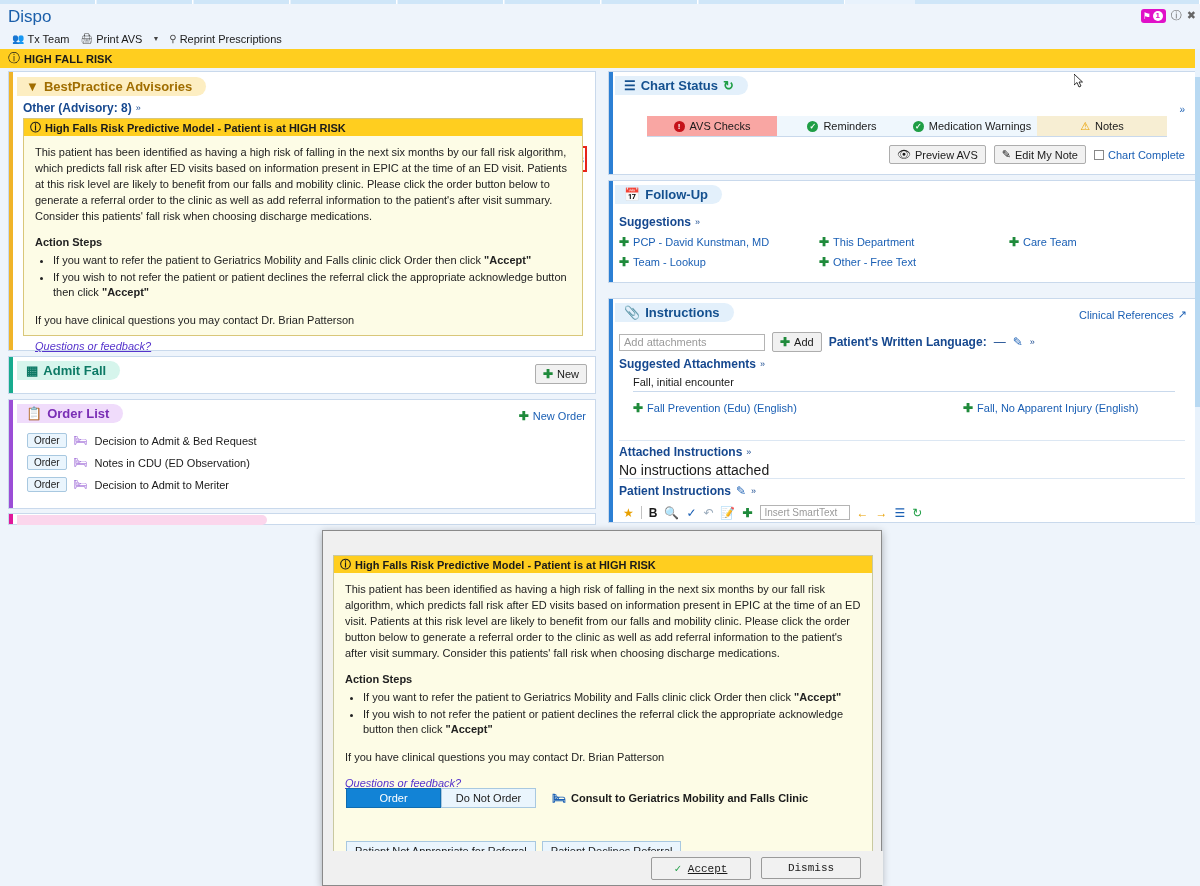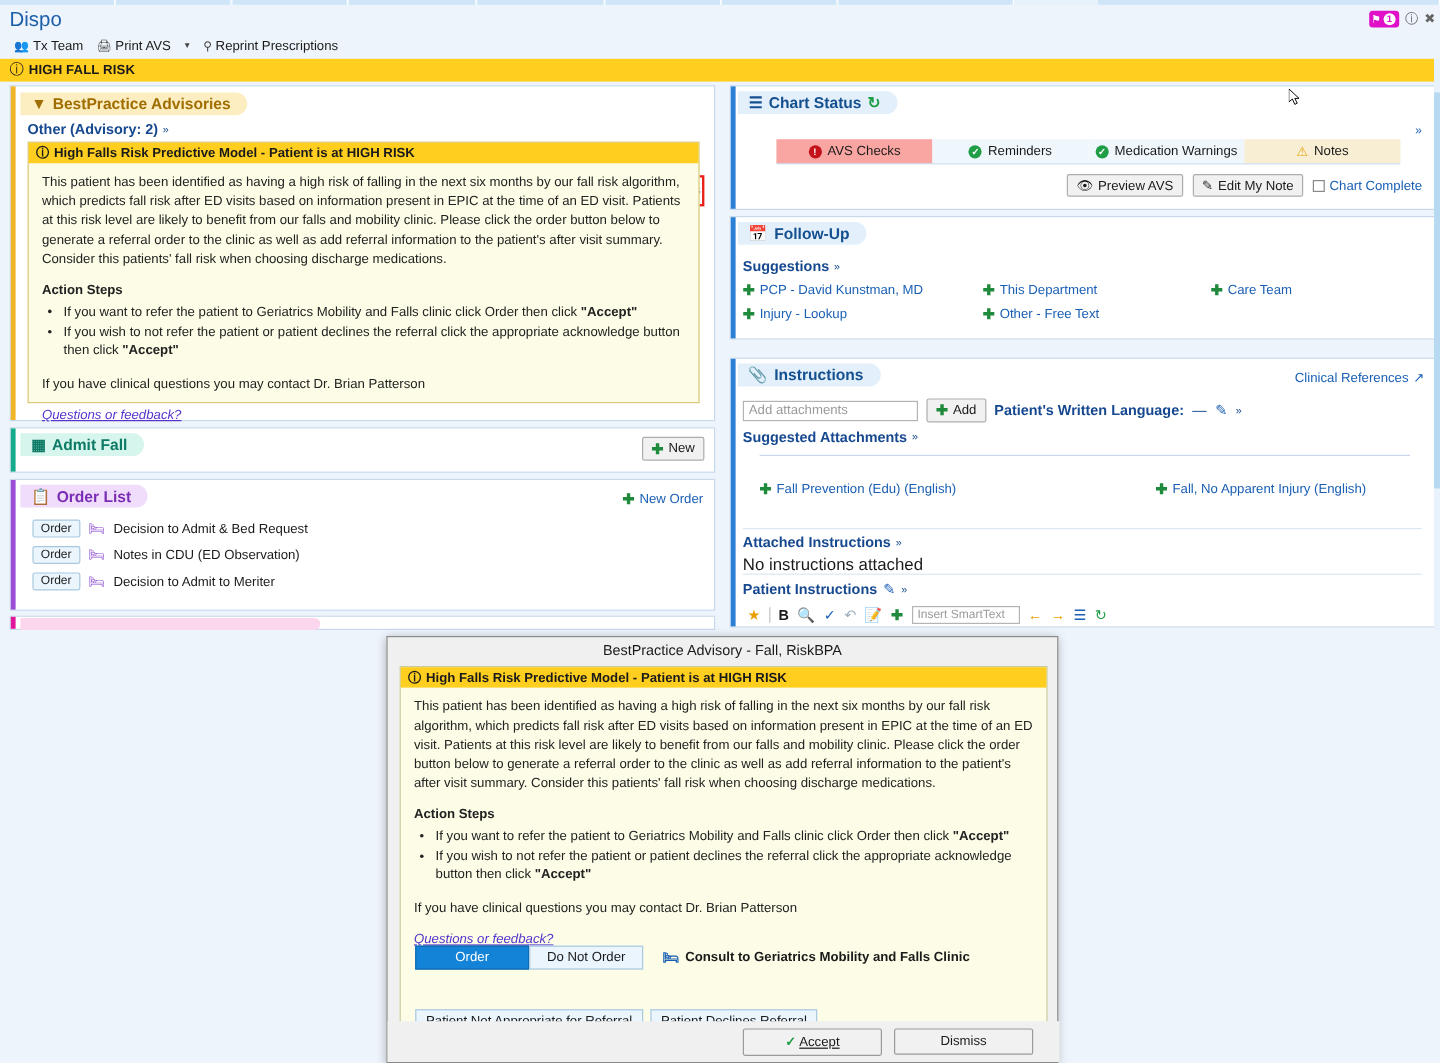--- a/index.html
+++ b/index.html
@@ -122,21 +122,21 @@
   .modal { position:absolute; left:322px; top:530px; width:560px; height:356px;
            background:#f0f0f0; border:1px solid #8a8a8a; box-shadow:0 2px 8px rgba(0,0,0,.3); }
   .modal-title { height:22px; display:flex; align-items:center; justify-content:center;
                  font-size:12px; color:#1a1a1a; }
   .modal-body { position:absolute; left:10px; top:24px; width:540px; height:298px;
                 background:#fdfce6; border:1px solid #c9c9a0; }
   .modal-foot { position:absolute; left:0; bottom:0; width:560px; height:34px;
                 background:#f0f0f0; display:flex; align-items:center;
                 justify-content:flex-end; gap:10px; padding-right:22px; }
   .dlgbtn { background:#f1f1f1; border:1px solid #9a9a9a; font-size:11px;
-            padding:4px 0; width:116px; text-align:center; cursor:pointer; border-radius:2px; }
+            padding:4px 0; width:100px; text-align:center; cursor:pointer; border-radius:2px;font-family:Liberation Mono, monospace; }
   .dlgbtn .u { text-decoration:underline; }
 
   .segbtn { font-size:11px; border:1px solid #a8c8e0; padding:3px 0; text-align:center; cursor:pointer; }
   .segbtn.sel { background:#1283d6; color:#fff; border-color:#0f6cb0; width:95px; }
   .segbtn.unsel { background:#eaf5fd; color:#1a1a1a; width:95px; }
   .ackbtn { background:#eaf5fd; border:1px solid #a8c8e0; font-size:11px;
             padding:3px 8px; cursor:pointer; }
 
   .hr-line { flex:1; height:1px; background:#b9b9a6; }
 
@@ -200,21 +200,21 @@
     <span>▼</span>
     <span>BestPractice Advisories</span>
   </div>
 
   <div class="followup-box">
     <span style="color:#1a5fb4;font-size:10px">▼</span>
     <span class="lbl">Follow-Up Actions</span>
   </div>
 
   <div style="position:absolute;left:14px;top:29px;display:flex;align-items:center;gap:4px;">
-    <span class="subhead">Other (Advisory: 2)</span>
+    <span class="subhead">Other (Advisory: 8)</span>
     <span class="chev">»</span>
   </div>
 
   <div class="advbox">
     <div class="advhead">
       <span>ⓘ</span>
       <span>High Falls Risk Predictive Model - Patient is at HIGH RISK</span>
     </div>
     <div class="advbody">
       <p>This patient has been identified as having a high risk of falling in the next six months by our fall risk algorithm, which predicts fall risk after ED visits based on information present in EPIC at the time of an ED visit.  Patients at this risk level are likely to benefit from our falls and mobility clinic.  Please click the order button below to generate a referral order to the clinic as well as add referral information to the patient's after visit summary.  Consider this patients' fall risk when choosing discharge medications.</p>
@@ -338,21 +338,21 @@
       <div class="linkbtn">
         <span class="plus">✚</span>
         <span>This Department</span>
       </div>
       <div class="linkbtn">
         <span class="plus">✚</span>
         <span>Care Team</span>
       </div>
       <div class="linkbtn">
         <span class="plus">✚</span>
-        <span>Injury - Lookup</span>
+        <span>Team - Lookup</span>
       </div>
       <div class="linkbtn">
         <span class="plus">✚</span>
         <span>Other - Free Text</span>
       </div>
     </div>
   </div>
 </div>
 
 <div class="panel" id="instr-panel">
@@ -377,20 +377,21 @@
     <span style="color:#1a5fb4">✎</span>
     <span class="chev">»</span>
   </div>
 
   <div style="position:absolute;left:10px;top:58px;display:flex;align-items:center;gap:4px;">
     <span class="subhead">Suggested Attachments</span>
     <span class="chev">»</span>
   </div>
 
   <div style="position:absolute;left:24px;top:77px;width:550px;font-size:11px;">
+    <div>Fall, initial encounter</div>
     <div style="height:1px;background:#c9d9ec;margin-top:3px;width:542px"></div>
   </div>
 
   <div style="position:absolute;left:24px;top:102px;display:flex;gap:0;width:550px;">
     <div class="linkbtn" style="width:330px">
       <span class="plus">✚</span>
       <span>Fall Prevention (Edu) (English)</span>
     </div>
     <div class="linkbtn">
       <span class="plus">✚</span>
@@ -435,21 +436,20 @@
 
 <div class="vscroll">
   <div class="thumb"></div>
 </div>
 
 <svg class="cursor" viewBox="0 0 9 14">
   <polygon points="0,0 0,11 3,8.5 5,13 7,12 5,8 8.5,8" fill="#fff" stroke="#000" stroke-width="0.8"></polygon>
 </svg>
 
 <div class="modal">
-  <div class="modal-title">BestPractice Advisory - Fall, RiskBPA</div>
 
   <div class="modal-body">
     <div class="advhead" style="height:17px">
       <span>ⓘ</span>
       <span>High Falls Risk Predictive Model - Patient is at HIGH RISK</span>
     </div>
     <div class="advbody" style="padding:9px 11px 0 11px">
       <p>This patient has been identified as having a high risk of falling in the next six months by our fall risk algorithm, which predicts fall risk after ED visits based on information present in EPIC at the time of an ED visit.  Patients at this risk level are likely to benefit from our falls and mobility clinic.  Please click the order button below to generate a referral order to the clinic as well as add referral information to the patient's after visit summary.  Consider this patients' fall risk when choosing discharge medications.</p>
       <div class="bold">Action Steps</div>
       <ul>

